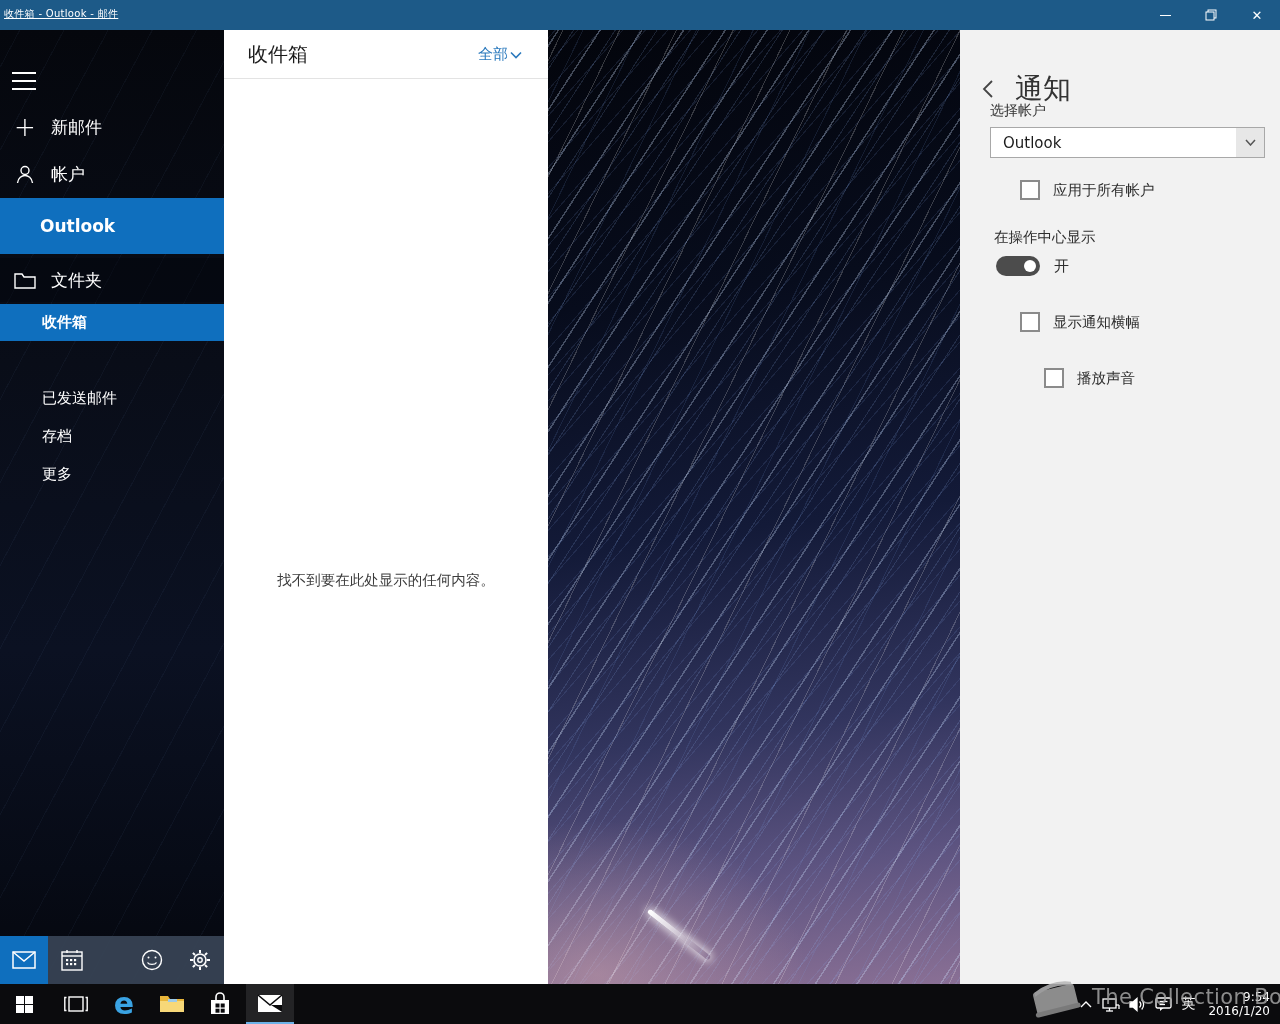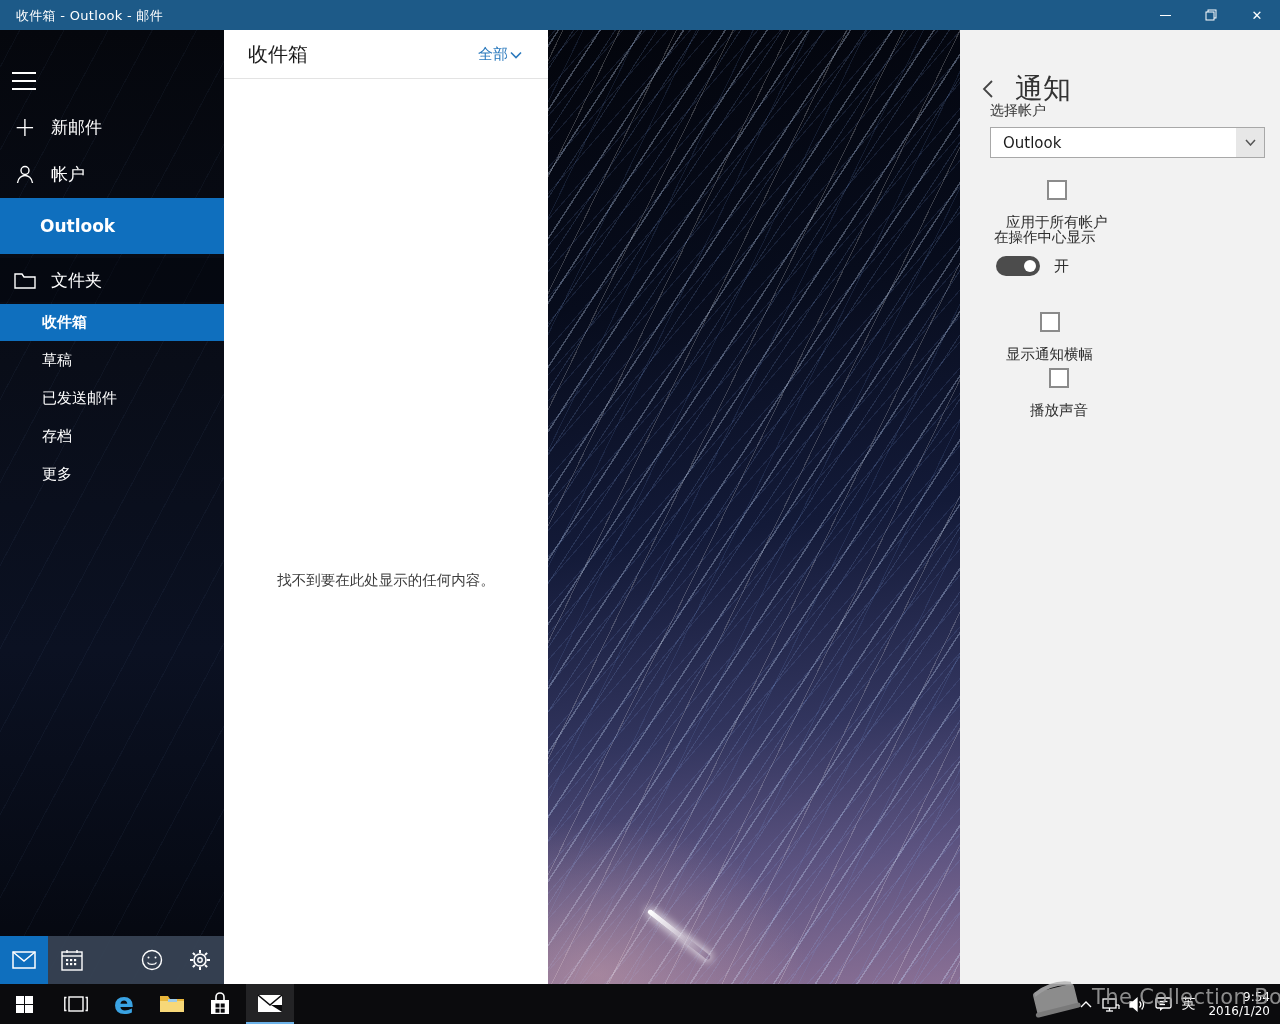--- a/index.html
+++ b/index.html
@@ -2,21 +2,21 @@
 <html><head>
 <meta charset="utf-8">
 <style>
   * { margin:0; padding:0; box-sizing:border-box; }
   html,body { width:1280px; height:1024px; overflow:hidden; }
   body { font-family:"DejaVu Sans","Liberation Sans",sans-serif; background:#000; position:relative; }
   svg { display:block; }
 
   
   .titlebar { position:absolute; left:0; top:0; width:1280px; height:30px; background:#1d5a88; color:#fff; z-index:10; }
-  .titlebar-title { position:absolute; left:16px; top:7px; font-size:13px; letter-spacing:.3px; }
+  .titlebar-title { position:absolute; left:4px; top:7px; font-size:10px; letter-spacing:.3px;text-decoration:underline; }
   .win-btn { position:absolute; top:0; width:46px; height:30px; display:flex; align-items:center; justify-content:center; color:#fff; }
   .btn-min { left:1142px; } .btn-max { left:1188px; } .btn-close { left:1234px; }
   .min-glyph { width:11px; height:1px; background:#fff; }
   .close-glyph { font-size:13px; line-height:1; }
 
   
   .sidebar { position:absolute; left:0; top:30px; width:224px; height:954px;
     background:
       repeating-linear-gradient(118deg, transparent 0 17px, rgba(120,160,220,0.05) 17px 18px, transparent 18px 39px),
       linear-gradient(180deg,#05070d 0%,#090d18 35%,#0b1122 65%,#070b16 88%,#05070e 100%);
@@ -67,21 +67,21 @@
     box-shadow:0 0 9px 2px rgba(255,255,255,0.75); transform:rotate(38deg); }
 
   
   .settings { position:absolute; left:960px; top:30px; width:320px; height:954px; background:#f2f2f2; color:#2b2b2b; z-index:5; }
   .settings-header { position:absolute; left:22px; top:40px; display:flex; align-items:center; gap:21px; }
   .settings-title { font-size:28px; font-weight:300; color:#333; }
   .account-label { position:absolute; left:30px; top:72px; font-size:14px; color:#333; }
   .account-select { position:absolute; left:30px; top:97px; width:275px; height:31px; background:#fff; border:1px solid #a8a8a8; display:flex; align-items:center; cursor:pointer; }
   .account-select .sel-text { margin-left:12px; font-size:15px; color:#1b1b1b; flex:1; }
   .sel-chevron { width:28px; height:29px; background:#e7e7e7; display:flex; align-items:center; justify-content:center; }
-  .cb-row { position:absolute; left:46px; display:flex; align-items:center; gap:13px; cursor:pointer;flex-direction:column; }
+  .cb-row { position:absolute; left:60px; display:flex; align-items:center; gap:13px; cursor:pointer; }
   .cb-row-1 { top:150px; } .cb-row-2 { top:282px; } .cb-row-3 { top:338px;padding-left:24px; }
   .checkbox { width:20px; height:20px; background:#fff; border:2px solid #8b8b8b; }
   .cb-label { font-size:14.5px; color:#2e2e2e; }
   .ac-label { position:absolute; left:34px; top:198px; font-size:14.5px; color:#2e2e2e; }
   .toggle-row { position:absolute; left:36px; top:226px; display:flex; align-items:center; gap:14px; }
   .toggle { width:44px; height:20px; border-radius:10px; background:#4c4c4c; position:relative; cursor:pointer; }
   .toggle .knob { position:absolute; right:4px; top:4px; width:12px; height:12px; border-radius:50%; background:#fff; }
   .toggle-label { font-size:15px; color:#2e2e2e; }
 
   
@@ -154,23 +154,20 @@
       <svg width="22" height="18" viewBox="0 0 22 18" fill="none" stroke="#fff" stroke-width="1.4">
           <path d="M1 3 h7 l2 3 h11 v11 h-20 z"></path>
         </svg>
     </span>
     <span class="side-label">文件夹</span>
   </div>
 
   <div class="folder-row fr-0">
       <span class="f-label">收件箱</span>
     </div>
-  <div class="folder-row fr-1">
-      <span class="f-label">草稿</span>
-    </div>
   <div class="folder-row fr-2">
       <span class="f-label">已发送邮件</span>
     </div>
   <div class="folder-row fr-3">
       <span class="f-label">存档</span>
     </div>
   <div class="folder-row fr-4">
       <span class="f-label">更多</span>
     </div>
 

